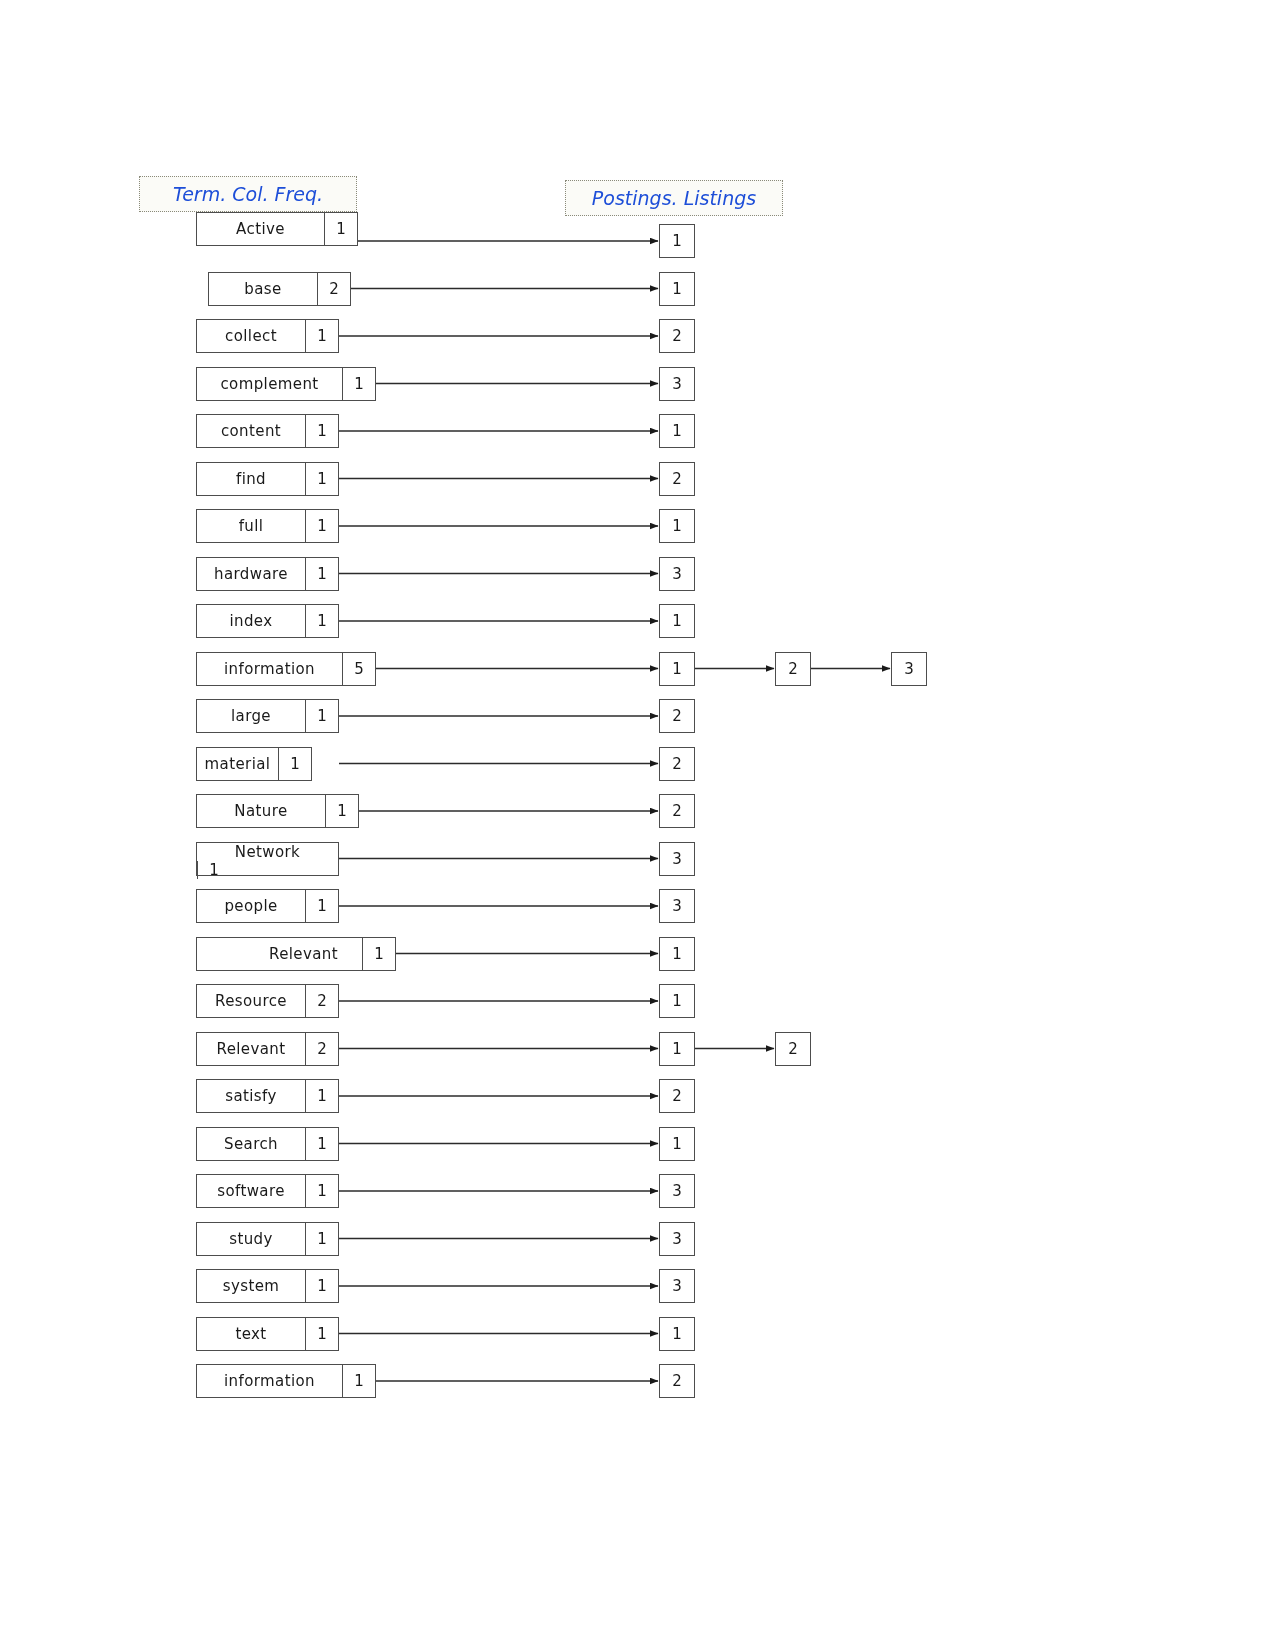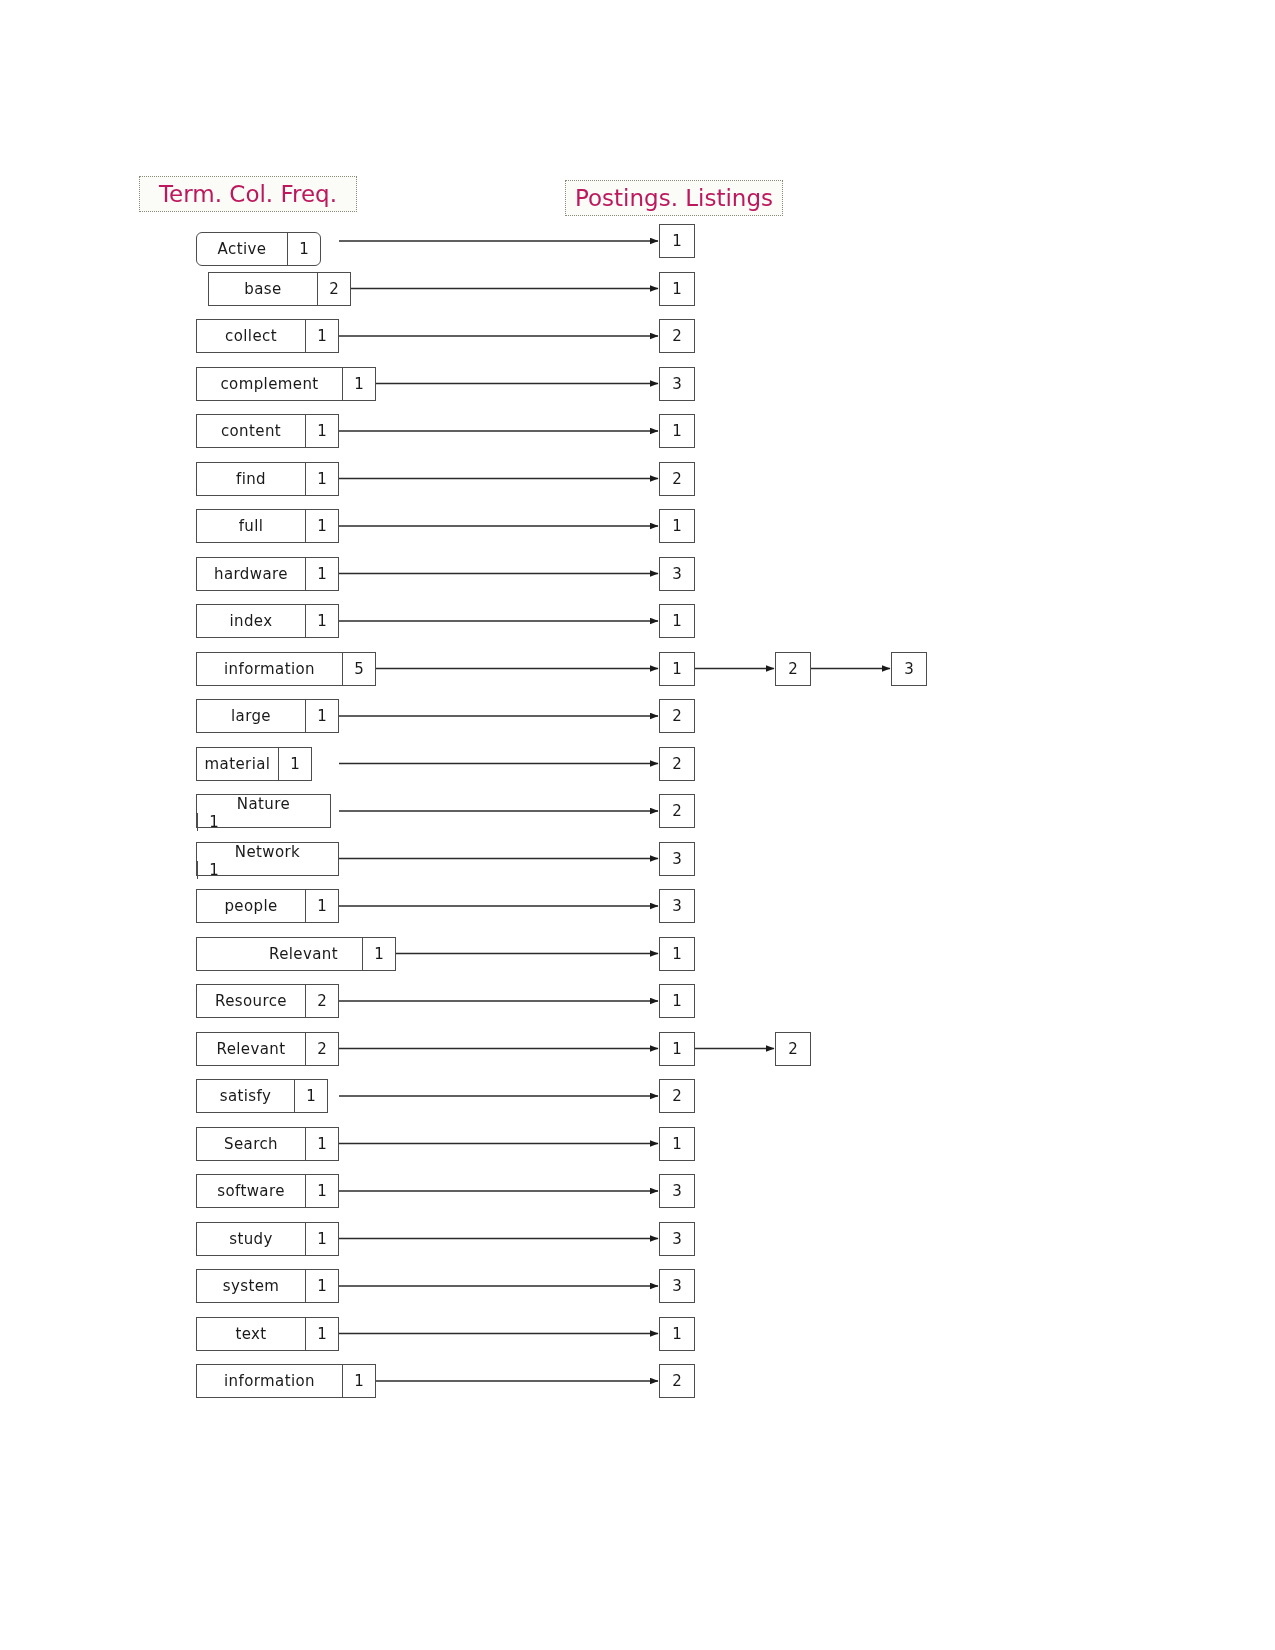--- a/index.html
+++ b/index.html
@@ -37,23 +37,24 @@
   }
 
   
   .col-header {
     position: absolute;
     border: 1px dotted #8a8a7a;
     background: #fbfbf7;
     display: flex;
     align-items: center;
     justify-content: center;
-    font-size: 23px;
-    color: #be185d;
+    font-size: 19px;
+    color: #1d4ed8;
     white-space: nowrap;
+    font-style: italic;
   }
   #header-term {
     left: 139px;
     top: 176px;
     width: 218px;
     height: 36px;
   }
   #header-postings {
     left: 565px;
     top: 180px;
@@ -167,21 +168,21 @@
         <line x1="339" y1="1143.5" x2="658" y2="1143.5" stroke="#2b2b2b" stroke-width="1.6" marker-end="url(#arrowhead)"></line>
         <line x1="339" y1="1191" x2="658" y2="1191" stroke="#2b2b2b" stroke-width="1.6" marker-end="url(#arrowhead)"></line>
         <line x1="339" y1="1238.5" x2="658" y2="1238.5" stroke="#2b2b2b" stroke-width="1.6" marker-end="url(#arrowhead)"></line>
         <line x1="339" y1="1286" x2="658" y2="1286" stroke="#2b2b2b" stroke-width="1.6" marker-end="url(#arrowhead)"></line>
         <line x1="339" y1="1333.5" x2="658" y2="1333.5" stroke="#2b2b2b" stroke-width="1.6" marker-end="url(#arrowhead)"></line>
         <line x1="376" y1="1381" x2="658" y2="1381" stroke="#2b2b2b" stroke-width="1.6" marker-end="url(#arrowhead)"></line>
       </g>
   </svg>
 
   <div id="diagram">
-      <div class="term-row" style="left: 196px; top: 232px; width: 125px; border-radius: 6px;">
+      <div class="term-row" style="left: 196px; top: 212px; width: 162px;">
         <div class="term-label">Active</div>
         <div class="term-freq">1</div>
       </div>
       <div class="posting-box" style="left: 659px; top: 224px;">1</div>
       <div class="term-row" style="left: 196px; top: 271.5px; width: 143px; margin-left: 12px;">
         <div class="term-label">base</div>
         <div class="term-freq">2</div>
       </div>
       <div class="posting-box" style="left: 659px; top: 271.5px;">1</div>
       <div class="term-row" style="left: 196px; top: 319px; width: 143px;">
@@ -229,21 +230,21 @@
       <div class="term-row" style="left: 196px; top: 699px; width: 143px;">
         <div class="term-label">large</div>
         <div class="term-freq">1</div>
       </div>
       <div class="posting-box" style="left: 659px; top: 699px;">2</div>
       <div class="term-row" style="left: 196px; top: 746.5px; width: 116px;">
         <div class="term-label">material</div>
         <div class="term-freq">1</div>
       </div>
       <div class="posting-box" style="left: 659px; top: 746.5px;">2</div>
-      <div class="term-row" style="left: 196px; top: 794px; width: 135px; flex-direction: column;">
+      <div class="term-row" style="left: 196px; top: 794px; width: 163px;">
         <div class="term-label">Nature</div>
         <div class="term-freq">1</div>
       </div>
       <div class="posting-box" style="left: 659px; top: 794px;">2</div>
       <div class="term-row" style="left: 196px; top: 841.5px; width: 143px; flex-direction: column;">
         <div class="term-label">Network</div>
         <div class="term-freq">1</div>
       </div>
       <div class="posting-box" style="left: 659px; top: 841.5px;">3</div>
       <div class="term-row" style="left: 196px; top: 889px; width: 143px;">
@@ -260,21 +261,21 @@
         <div class="term-label">Resource</div>
         <div class="term-freq">2</div>
       </div>
       <div class="posting-box" style="left: 659px; top: 984px;">1</div>
       <div class="term-row" style="left: 196px; top: 1031.5px; width: 143px;">
         <div class="term-label">Relevant</div>
         <div class="term-freq">2</div>
       </div>
       <div class="posting-box" style="left: 659px; top: 1031.5px;">1</div>
       <div class="posting-box" style="left: 775px; top: 1031.5px;">2</div>
-      <div class="term-row" style="left: 196px; top: 1079px; width: 132px;">
+      <div class="term-row" style="left: 196px; top: 1079px; width: 143px;">
         <div class="term-label">satisfy</div>
         <div class="term-freq">1</div>
       </div>
       <div class="posting-box" style="left: 659px; top: 1079px;">2</div>
       <div class="term-row" style="left: 196px; top: 1126.5px; width: 143px;">
         <div class="term-label">Search</div>
         <div class="term-freq">1</div>
       </div>
       <div class="posting-box" style="left: 659px; top: 1126.5px;">1</div>
       <div class="term-row" style="left: 196px; top: 1174px; width: 143px;">

